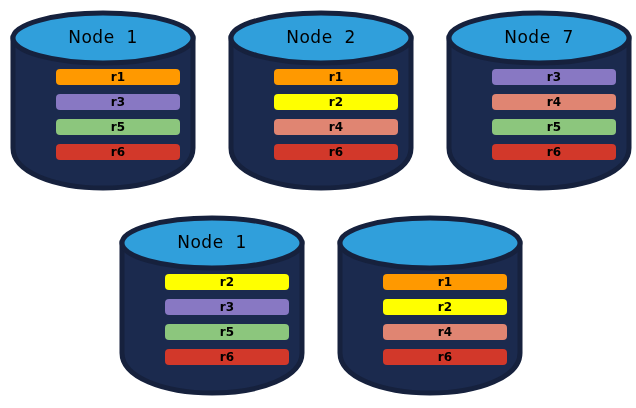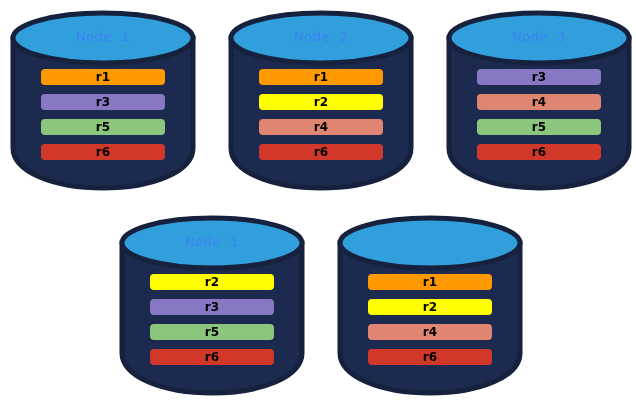--- a/index.html
+++ b/index.html
@@ -36,32 +36,32 @@
     height: 186px;
     display: block;
   }
 
   .node-label {
     position: absolute;
     left: 0;
     top: 19px;
     width: 186px;
     text-align: center;
-    color: #3b82f6;
-    font-size: 13px;
+    color: #000000;
+    font-size: 17px;
     font-family: "DejaVu Sans", sans-serif;
     letter-spacing: 0.5px;
     line-height: 20px;
     white-space: pre;
     pointer-events: none;
   }
 
   .replicas {
     position: absolute;
-    left: 31px;
+    left: 46px;
     top: 61px;
     width: 124px;
     display: flex;
     flex-direction: column;
     gap: 9px;
   }
 
   .replica {
     height: 16px;
     border-radius: 4px;
@@ -102,21 +102,21 @@
         <div class="replica" style="background: rgb(255, 255, 0);">r2</div>
         <div class="replica" style="background: rgb(224, 133, 114);">r4</div>
         <div class="replica" style="background: rgb(210, 56, 42);">r6</div>
       </div>
     </div>
     <div class="node" style="left: 446px; top: 8px;">
       <svg class="node-svg" viewBox="0 0 186 186">
         <path d="M 3 30 L 3 140 C 3 164 44 180 93 180 C 142 180 183 164 183 140 L 183 30 Z" fill="#1B2A4E" stroke="#16213D" stroke-width="5"></path>
         <ellipse cx="93" cy="30" rx="90" ry="25" fill="#309FDB" stroke="#16213D" stroke-width="5"></ellipse>
       </svg>
-      <div class="node-label">Node  3</div>
+      <div class="node-label">Node  7</div>
       <div class="replicas">
         <div class="replica" style="background: rgb(136, 120, 195);">r3</div>
         <div class="replica" style="background: rgb(224, 133, 114);">r4</div>
         <div class="replica" style="background: rgb(140, 198, 125);">r5</div>
         <div class="replica" style="background: rgb(210, 56, 42);">r6</div>
       </div>
     </div>
     <div class="node" style="left: 119px; top: 213px;">
       <svg class="node-svg" viewBox="0 0 186 186">
         <path d="M 3 30 L 3 140 C 3 164 44 180 93 180 C 142 180 183 164 183 140 L 183 30 Z" fill="#1B2A4E" stroke="#16213D" stroke-width="5"></path>

